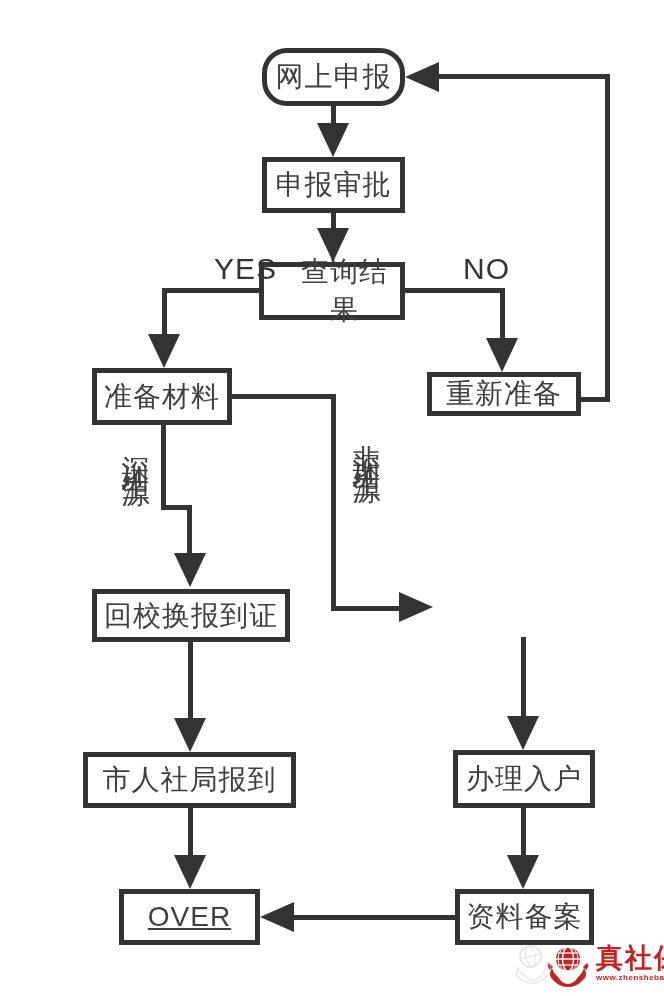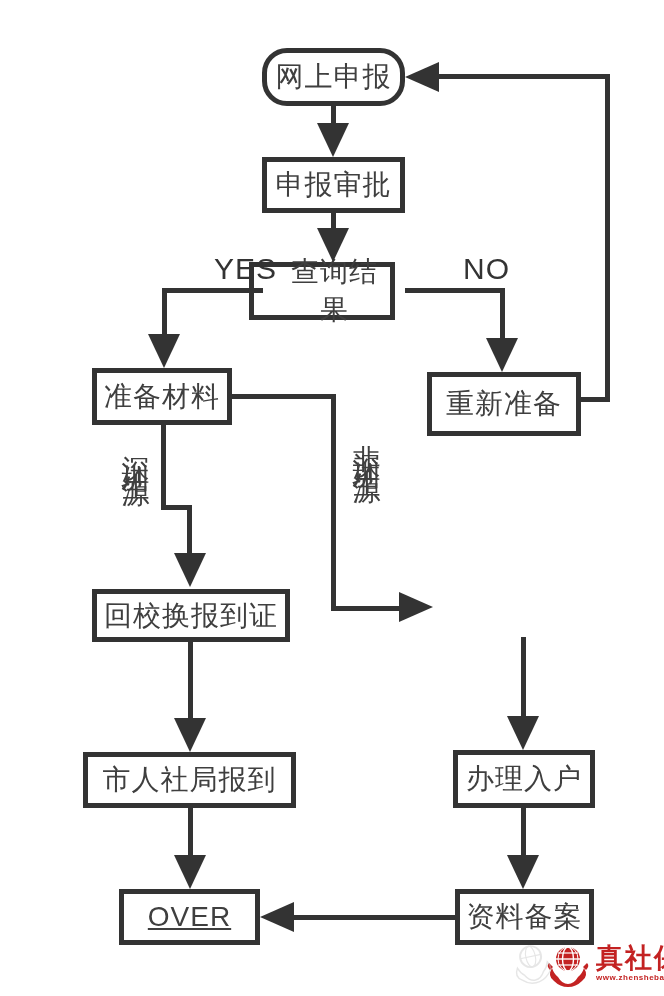--- a/index.html
+++ b/index.html
@@ -45,29 +45,29 @@
 <div id="canvas">
 
   <div class="node" style="left:262px; top:48px;  width:143px; height:58px;border-radius:25px;">
     <span>网上申报</span>
   </div>
 
   <div class="node" style="left:262px; top:157px; width:143px; height:56px;">
     <span>申报审批</span>
   </div>
 
-  <div class="node" style="left:249px; top:262px; width:146px; height:58px;padding-left:25px;">
+  <div class="node" style="left:259px; top:262px; width:146px; height:58px;padding-left:25px;">
     <span>查询结果</span>
   </div>
 
   <div class="node" style="left:92px;  top:368px; width:140px; height:57px;">
     <span>准备材料</span>
   </div>
 
-  <div class="node" style="left:427px; top:372px; width:154px; height:64px;">
+  <div class="node" style="left:427px; top:372px; width:154px; height:44px;">
     <span>重新准备</span>
   </div>
 
   <div class="node" style="left:92px;  top:589px; width:198px; height:53px;font-family:Liberation Serif, serif;">
     <span>回校换报到证</span>
   </div>
 
 
   <div class="node" style="left:83px;  top:752px; width:213px; height:56px;text-align:right;">
     <span>市人社局报到</span>

